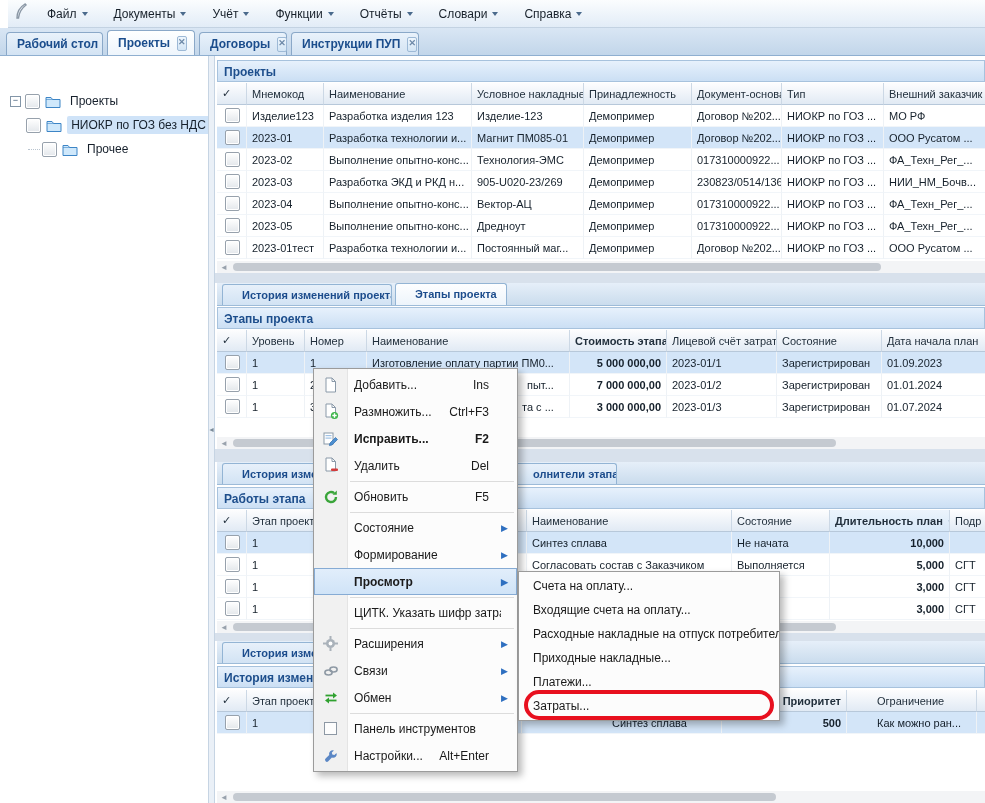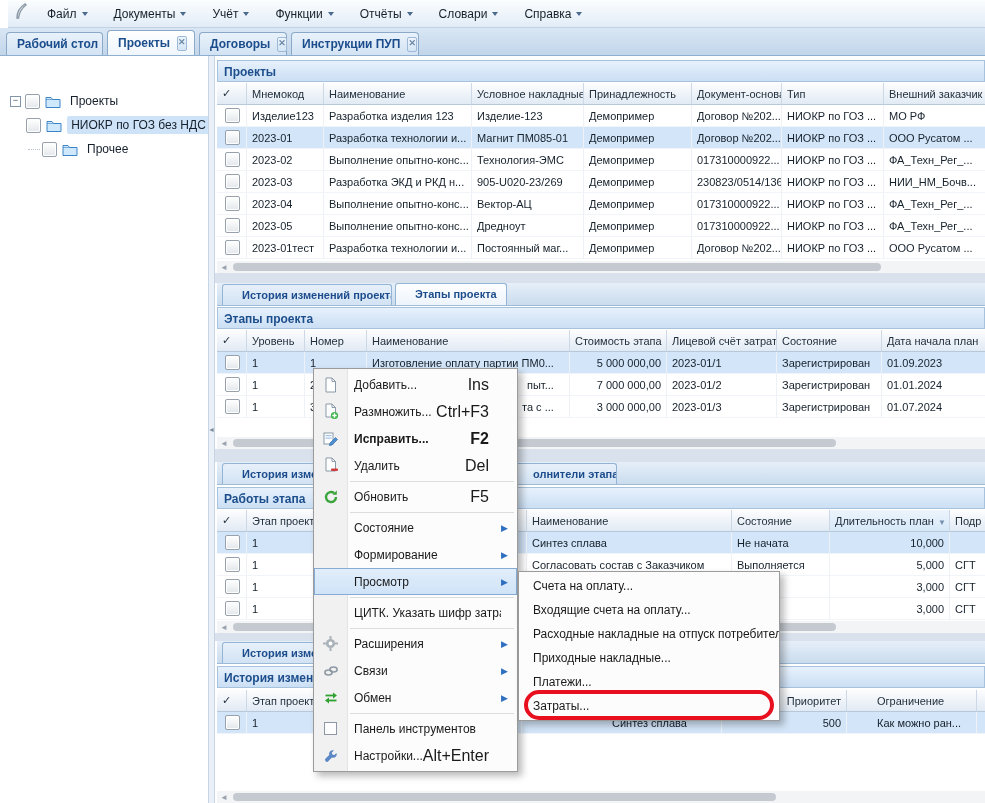--- a/index.html
+++ b/index.html
@@ -55,39 +55,39 @@
   .tblwrap{overflow:hidden;background:#fff;}
   table.grid{border-collapse:separate;border-spacing:0;table-layout:fixed;}
   table.grid th{height:22px;background:linear-gradient(#fdfdfe,#e1eaf4);border-right:1px solid #ccd8e5;
     border-bottom:1px solid #b7c8da;font-weight:normal;font-size:11px;color:#22303d;text-align:left;
     padding:0 5px;overflow:hidden;white-space:nowrap;box-sizing:border-box;}
   table.grid th.sorted{background:linear-gradient(#ecf4fc,#d7e8f8);}
   table.grid th .sort{font-size:8px;color:#7590ad;margin-left:4px;}
   table.grid td{height:22px;font-size:11px;color:#15202b;padding:0 5px;white-space:nowrap;overflow:hidden;
     border-right:1px solid #eef2f6;border-bottom:1px solid #f1f5f9;box-sizing:border-box;}
   table.grid tr.sel td{background:#d3e5f8;}
-  table.grid .r{text-align:right;}
+  table.grid .r{text-align:right;font-weight:bold;}
   table.grid td .cb{margin-left:3px;}
 
   
   .hs{display:flex;align-items:center;background:#f3f4f6;}
   .hs .la{width:14px;color:#99a2ad;font-size:8px;text-align:center;flex:none;}
   .hs .track{flex:1;height:10px;position:relative;}
   .hs .thumb{position:absolute;left:2px;top:1px;height:8px;background:#c5cad1;border-radius:4px;}
 
   
   .menu{background:#fcfcfc;border:1px solid #9b9b9b;box-shadow:4px 4px 7px rgba(0,0,0,.28);z-index:50;padding:2px 0;}
   .gutter{position:absolute;left:0;top:0;bottom:0;width:33px;background:#f1f1f1;border-right:1px solid #e4e4e4;}
   .mi{position:relative;height:27px;display:flex;align-items:center;font-size:12px;color:#1a1a1a;}
   .mi .ic{width:33px;display:flex;justify-content:center;align-items:center;flex:none;}
   .mi .lbl{flex:1;padding-left:7px;white-space:nowrap;overflow:hidden;}
-  .mi .sc{padding-right:12px;font-size:16px;}
+  .mi .sc{padding-right:12px;font-size:12px;}
   .mi .sub{width:16px;color:#2e6fc0;font-size:9px;flex:none;}
   .mi.bold .lbl,.mi.bold .sc{font-weight:bold;}
-  .mi.hl{background:linear-gradient(#e2eefb,#cfe3f7);box-shadow:inset 0 0 0 1px #86abd4;}
+  .mi.hl{background:linear-gradient(#e2eefb,#cfe3f7);box-shadow:inset 0 0 0 1px #86abd4;font-weight:bold;}
   .msep{height:4px;display:flex;align-items:center;position:relative;}
   .msep div{flex:1;margin-left:36px;margin-right:3px;border-top:1px solid #dcdcdc;}
   .smi{height:24px;line-height:24px;padding-left:14px;font-size:12px;color:#1a1a1a;white-space:nowrap;overflow:hidden;}
 
   
   #oval{border:4px solid #e8101f;border-radius:18px;z-index:70;}
 
   .gap{background:#d8e1ec;}
   #vsplit{background:#eaf0f7;border-left:1px solid #c6d4e3;border-right:1px solid #c6d4e3;
     display:flex;align-items:center;justify-content:center;color:#7a8a99;font-size:7px;}

